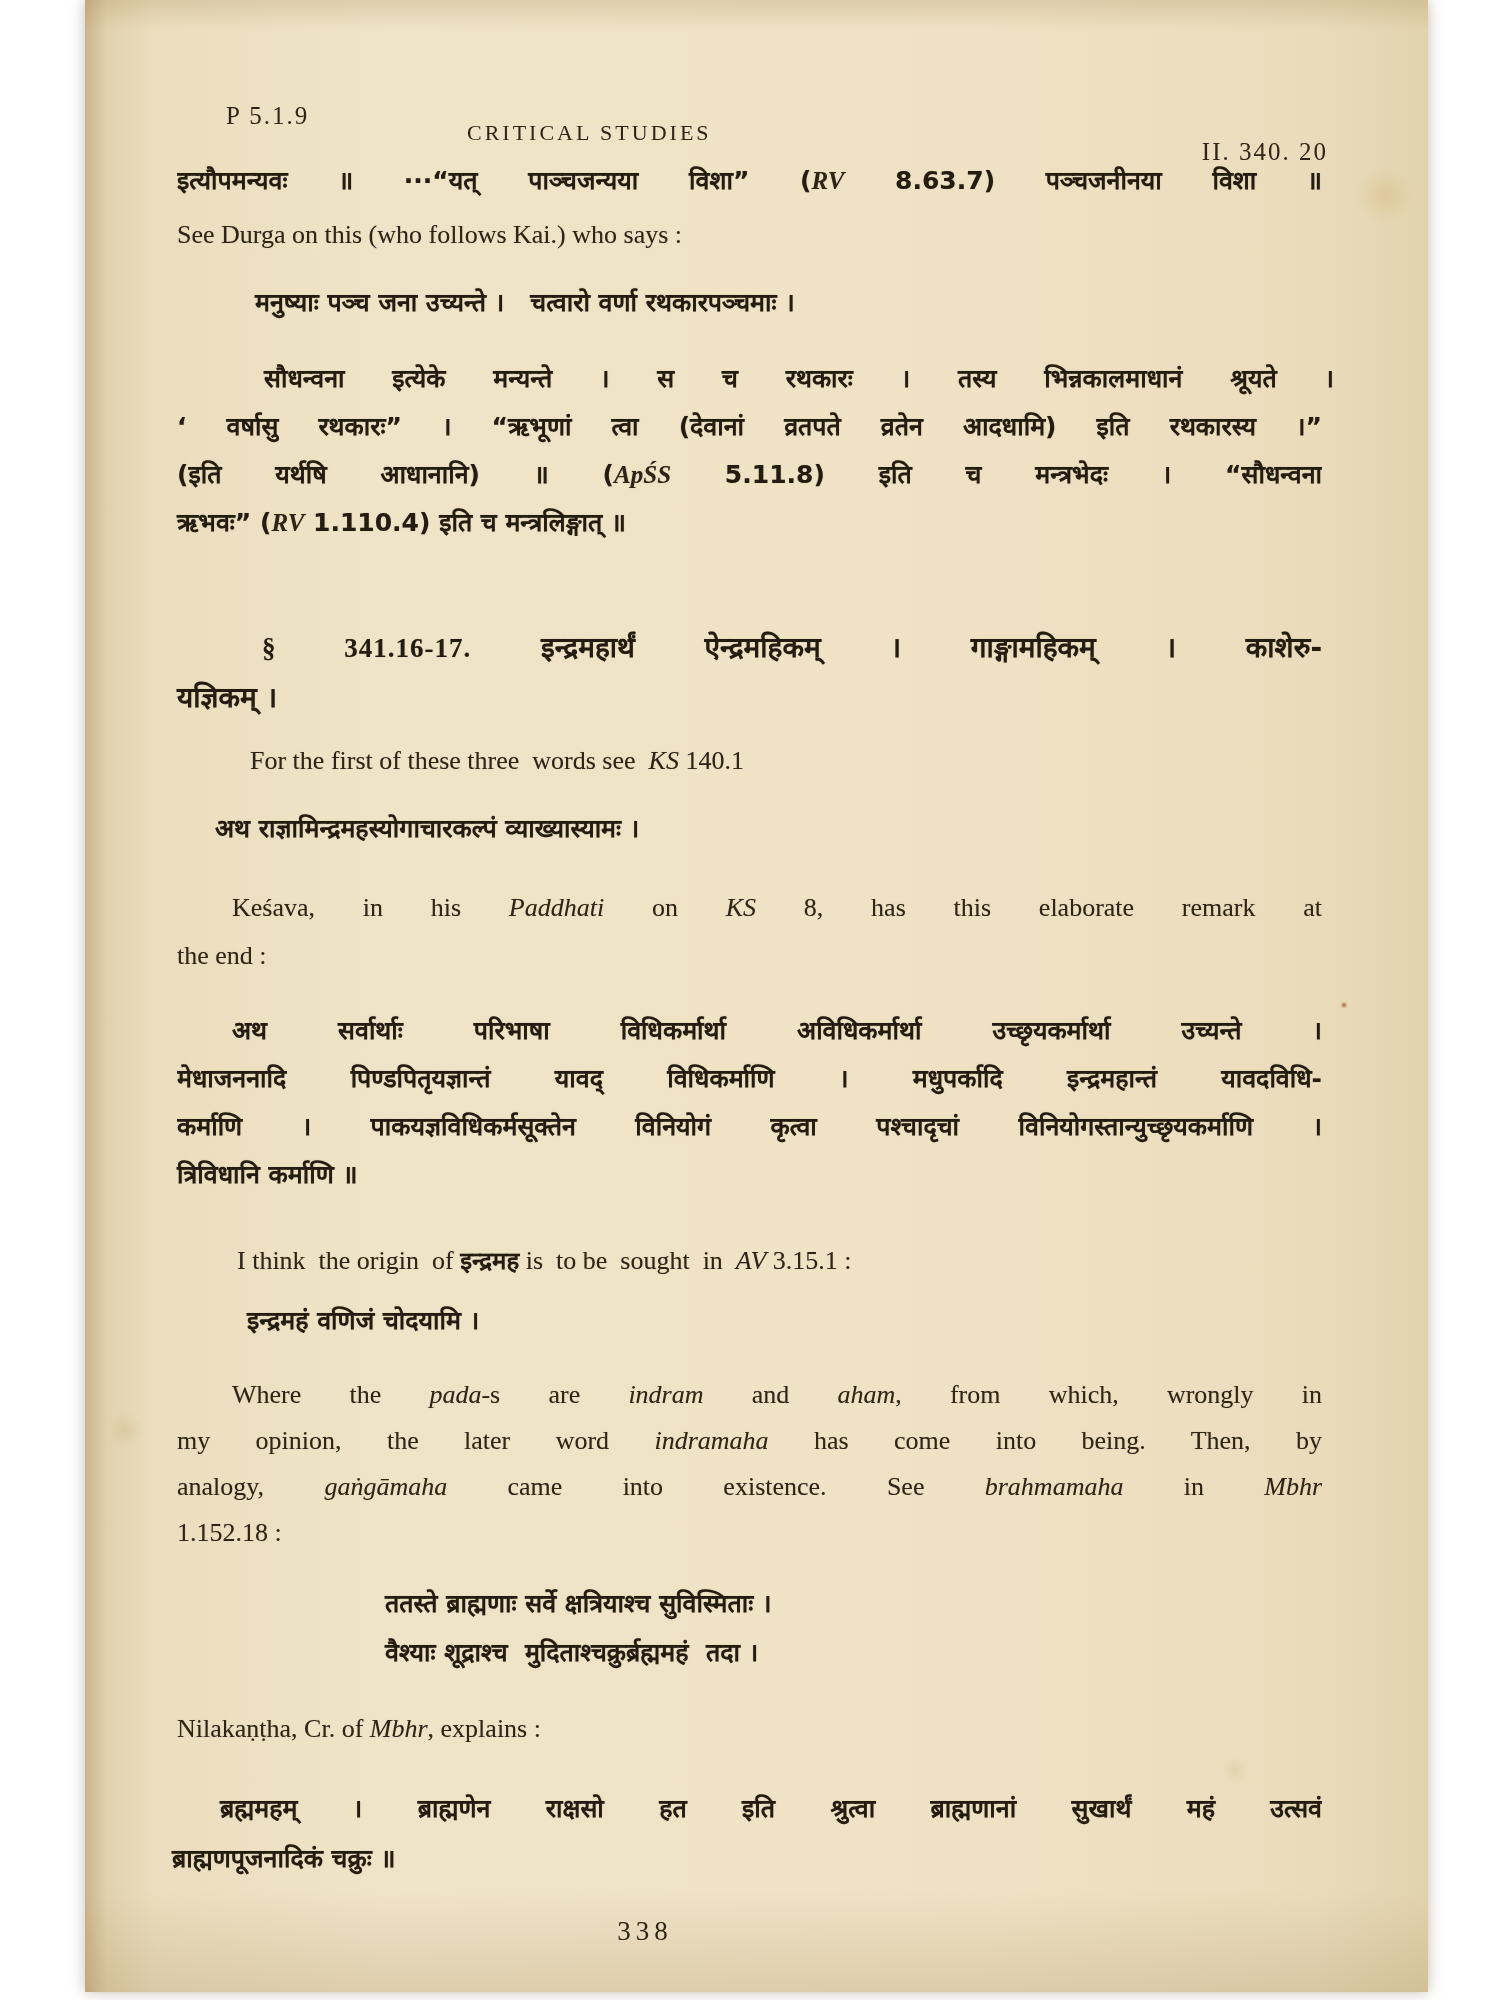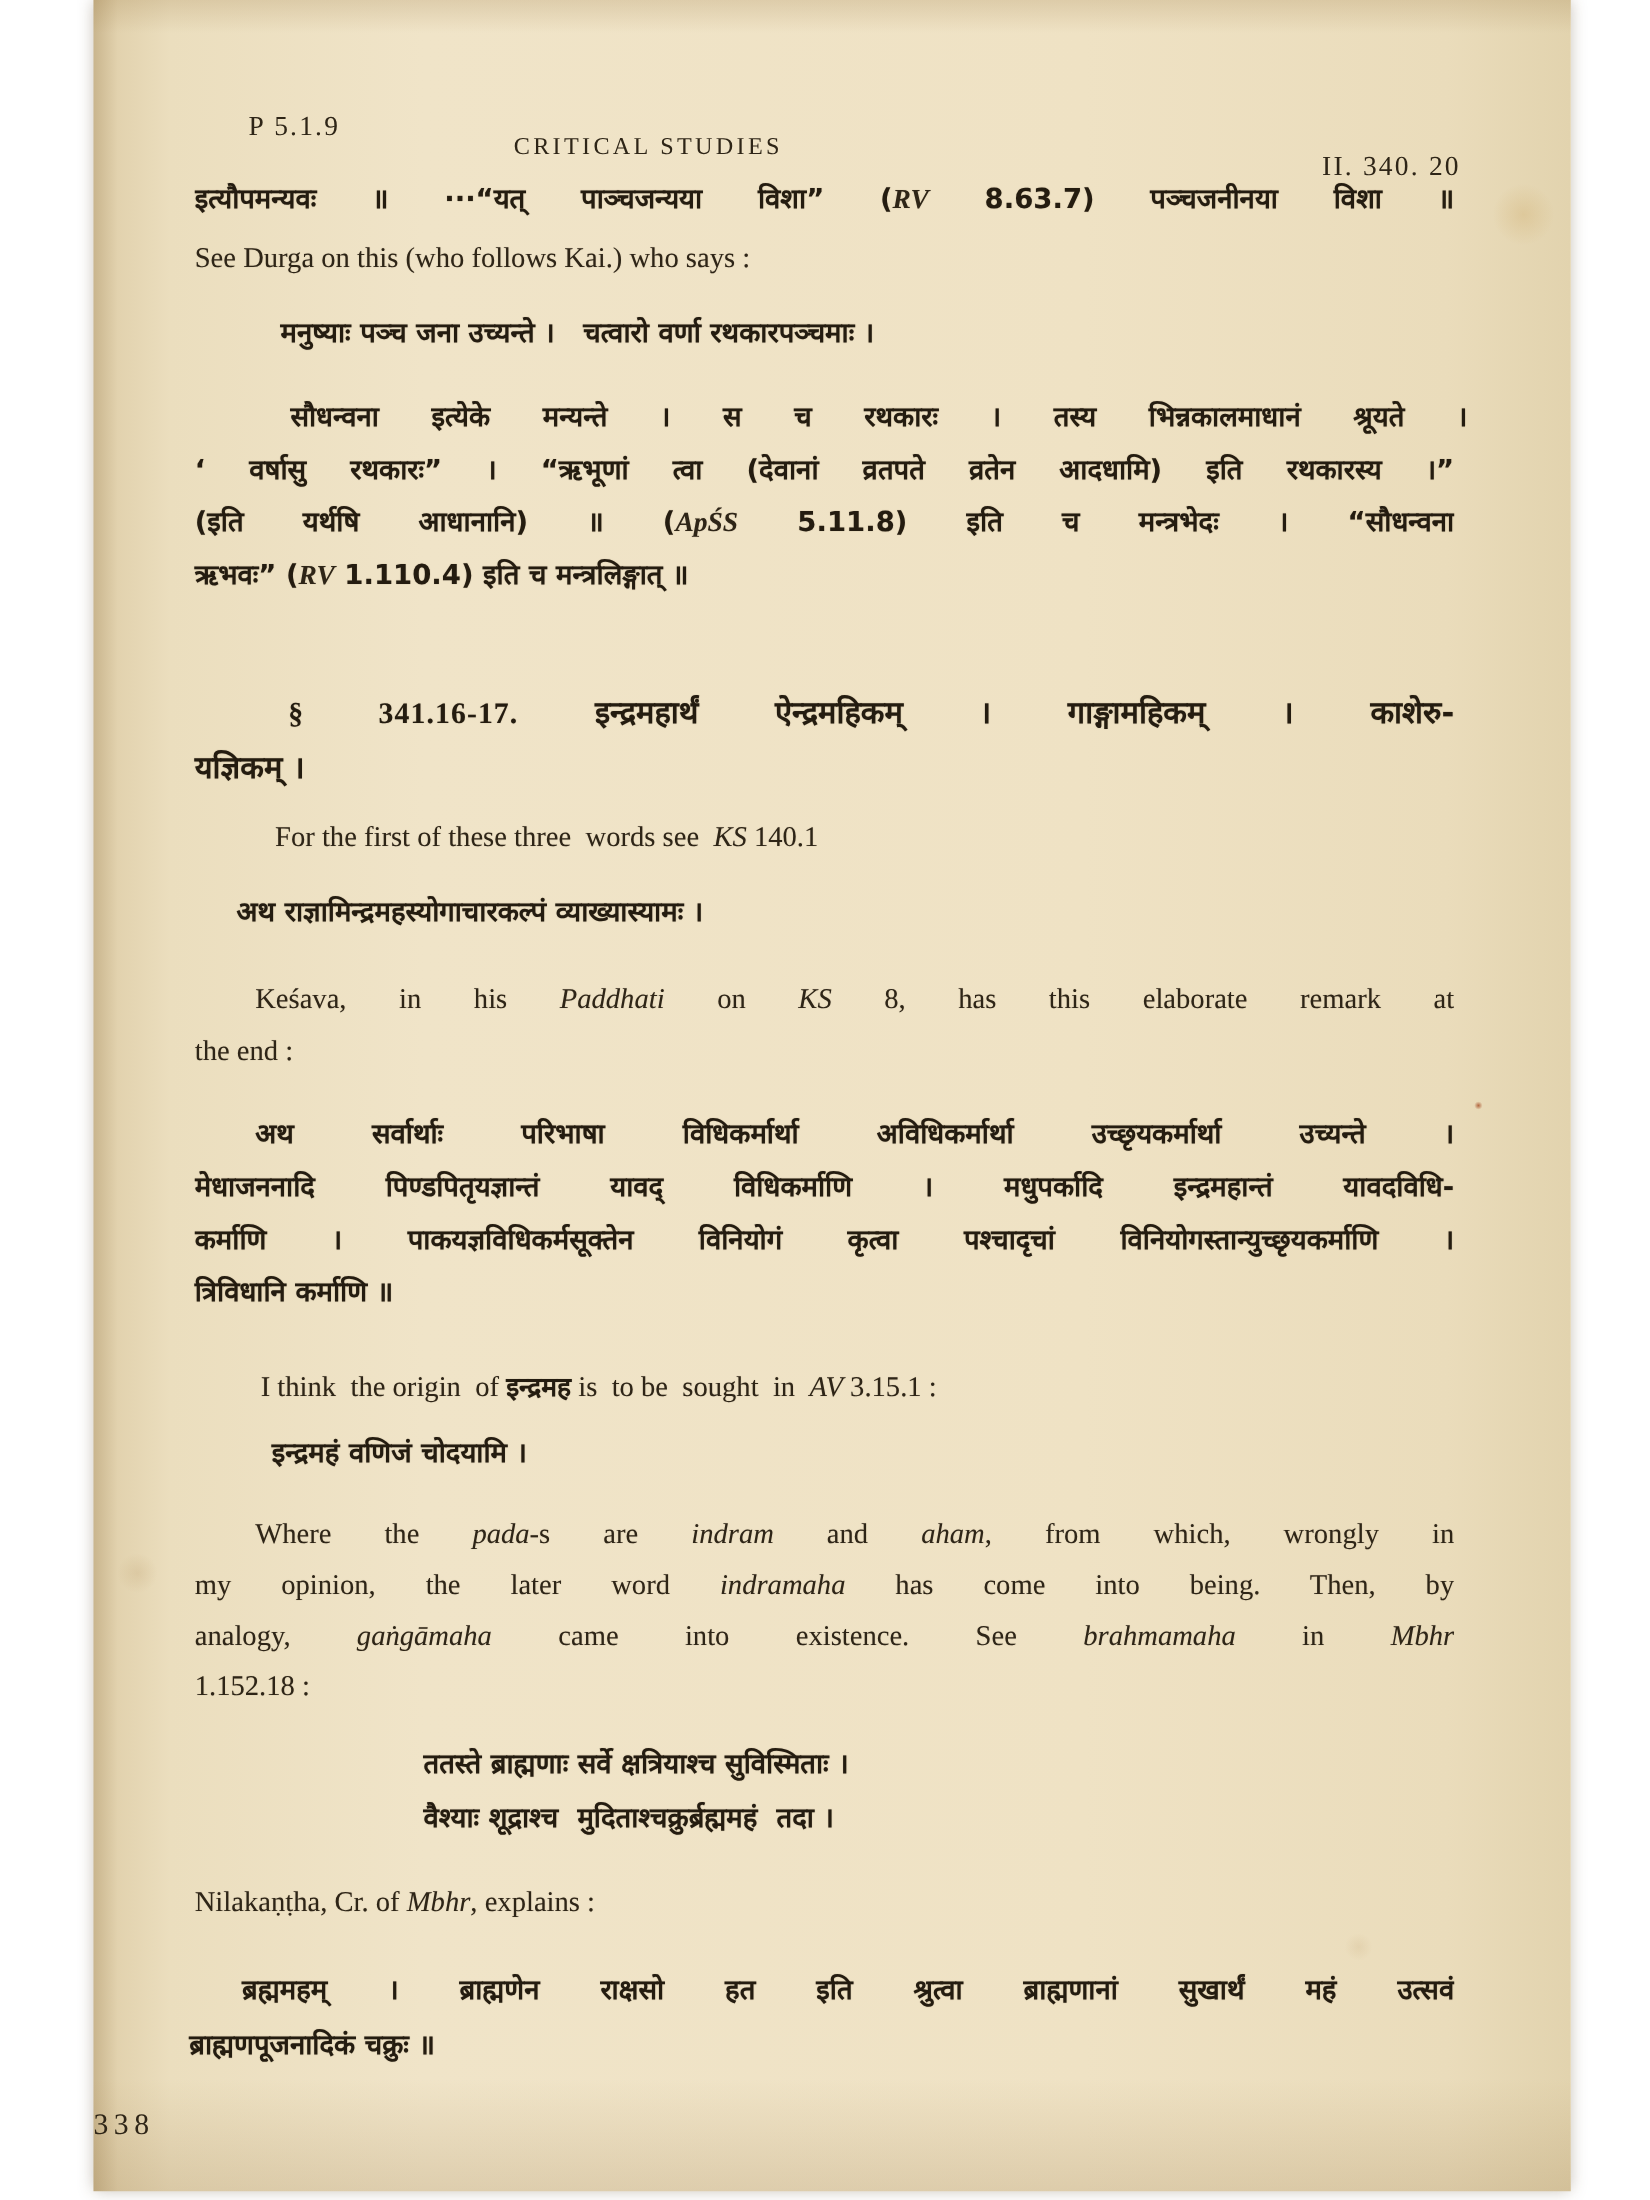--- a/index.html
+++ b/index.html
@@ -35,21 +35,21 @@
     white-space:normal;text-align:justify;text-align-last:justify;
     width:1145px;box-sizing:border-box;height:46px;overflow:hidden;
   }
   i, .it{}
   .hdr{left:0;top:84px;width:1343px;height:36px;color:#2e2517;}
   .hl{position:absolute;left:97px;font-size:25px;letter-spacing:2px;margin-left:44px;}
   .hc{position:absolute;left:382px;font-size:22px;letter-spacing:3px;}
   .hr{position:absolute;right:100px;font-size:25px;letter-spacing:2px;margin-left:20px;}
   .big{font-size:28px;}
   .secnum{font-family:Liberation Serif, serif;font-weight:700;font-size:27px;letter-spacing:1px;}
-  .pnum{left:0;top:1916px;width:1120px;font-size:27px;letter-spacing:5px;color:#2e2517;}
+  .pnum{left:0;top:1916px;width:1120px;text-align:center;font-size:27px;letter-spacing:5px;color:#2e2517;}
 </style>
 </head>
 <body>
 
 <div class="page">
 
   <div class="line hdr">
     <span class="hl">P 5.1.9</span>
     <span class="hc">CRITICAL STUDIES</span>
     <span class="hr">II. 340. 20</span>

